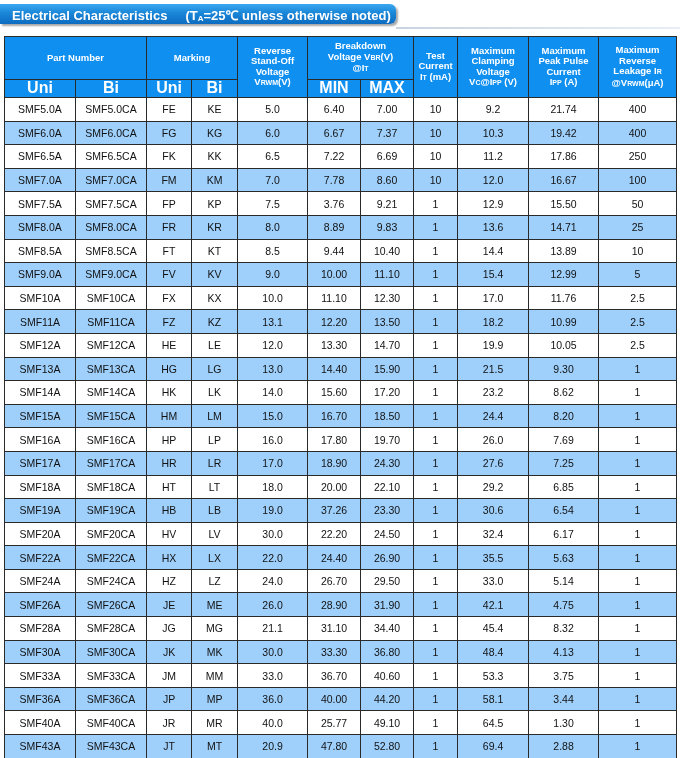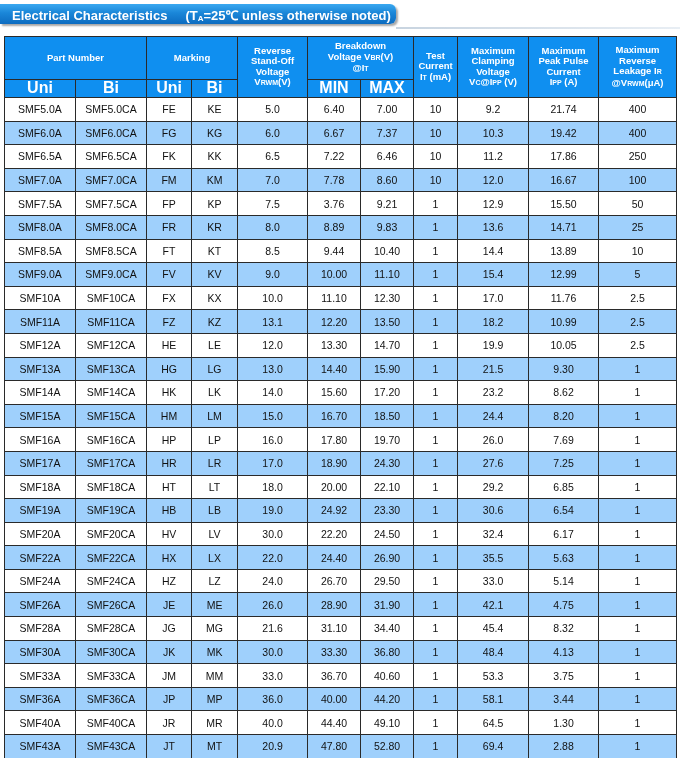--- a/index.html
+++ b/index.html
@@ -130,21 +130,21 @@
         <td>19.42</td>
         <td>400</td>
       </tr>
       <tr>
         <td>SMF6.5A</td>
         <td>SMF6.5CA</td>
         <td>FK</td>
         <td>KK</td>
         <td>6.5</td>
         <td>7.22</td>
-        <td>6.46</td>
+        <td>6.69</td>
         <td>10</td>
         <td>11.2</td>
         <td>17.86</td>
         <td>250</td>
       </tr>
       <tr>
         <td>SMF7.0A</td>
         <td>SMF7.0CA</td>
         <td>FM</td>
         <td>KM</td>
@@ -324,21 +324,21 @@
         <td>29.2</td>
         <td>6.85</td>
         <td>1</td>
       </tr>
       <tr>
         <td>SMF19A</td>
         <td>SMF19CA</td>
         <td>HB</td>
         <td>LB</td>
         <td>19.0</td>
-        <td>24.92</td>
+        <td>37.26</td>
         <td>23.30</td>
         <td>1</td>
         <td>30.6</td>
         <td>6.54</td>
         <td>1</td>
       </tr>
       <tr>
         <td>SMF20A</td>
         <td>SMF20CA</td>
         <td>HV</td>
@@ -388,21 +388,21 @@
         <td>1</td>
         <td>42.1</td>
         <td>4.75</td>
         <td>1</td>
       </tr>
       <tr>
         <td>SMF28A</td>
         <td>SMF28CA</td>
         <td>JG</td>
         <td>MG</td>
-        <td>21.6</td>
+        <td>21.1</td>
         <td>31.10</td>
         <td>34.40</td>
         <td>1</td>
         <td>45.4</td>
         <td>8.32</td>
         <td>1</td>
       </tr>
       <tr>
         <td>SMF30A</td>
         <td>SMF30CA</td>
@@ -441,21 +441,21 @@
         <td>58.1</td>
         <td>3.44</td>
         <td>1</td>
       </tr>
       <tr>
         <td>SMF40A</td>
         <td>SMF40CA</td>
         <td>JR</td>
         <td>MR</td>
         <td>40.0</td>
-        <td>44.40</td>
+        <td>25.77</td>
         <td>49.10</td>
         <td>1</td>
         <td>64.5</td>
         <td>1.30</td>
         <td>1</td>
       </tr>
       <tr>
         <td>SMF43A</td>
         <td>SMF43CA</td>
         <td>JT</td>

